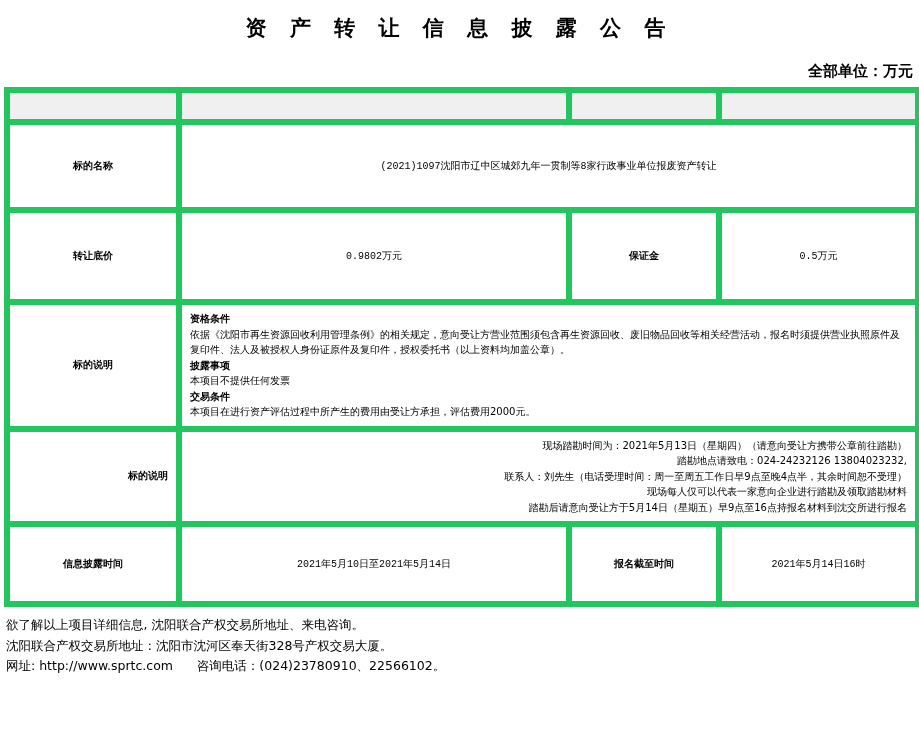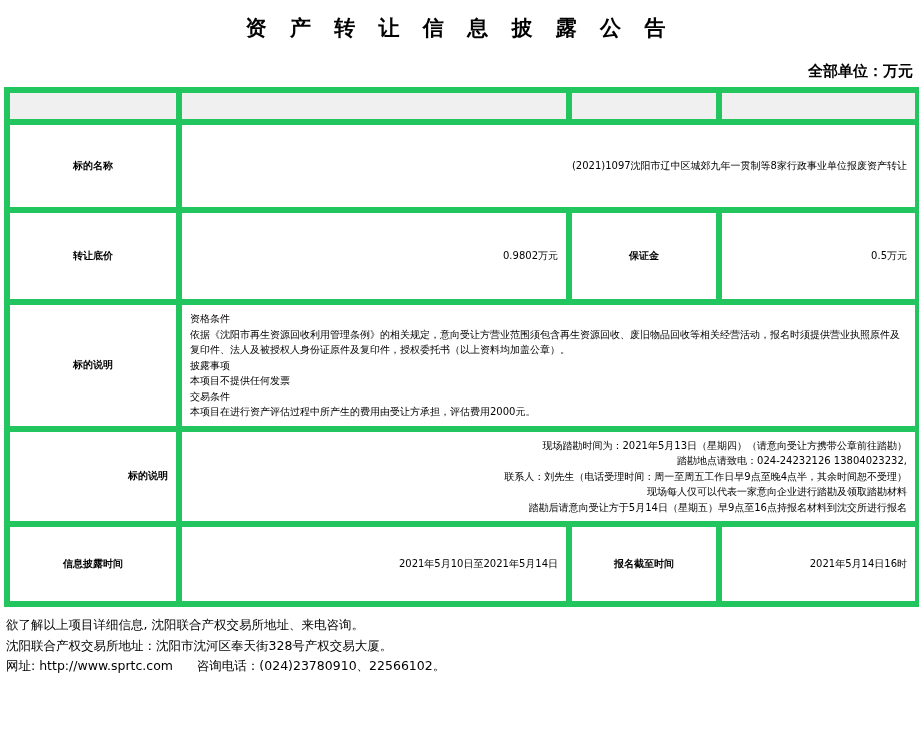--- a/index.html
+++ b/index.html
@@ -47,37 +47,38 @@
     vertical-align: middle;
     font-size: 10px;
     padding: 6px 8px;
   }
   td.label {
     text-align: center;
     font-weight: bold;
     font-size: 15px;
   }
   td.value-center {
-    text-align: right;
+    text-align: center;
+    font-family: Liberation Mono, monospace;
   }
   td.value-left {
     text-align: left;
     line-height: 1.55;
   }
   .spacer-row td {
     height: 14px;
     padding: 0;
     background: #f0f0f0;
   }
   .row-name td { height: 70px; }
   .row-price td { height: 74px; }
   .row-desc td { padding-top: 8px; padding-bottom: 8px; }
   .row-survey td { padding-top: 8px; padding-bottom: 8px; text-align: right; }
   .row-time td { height: 62px; margin-left: 24px; }
-  .bold-line { font-weight: normal; }
+  .bold-line { font-weight: bold; }
   .footer {
     font-size: 12.5px;
     line-height: 1.65;
     padding-left: 6px;
     padding-top: 8px;
   }
   .footer div { white-space: pre; }
   .desc-block { margin: 0; }
   .desc-block p { margin: 0; }
 </style>

